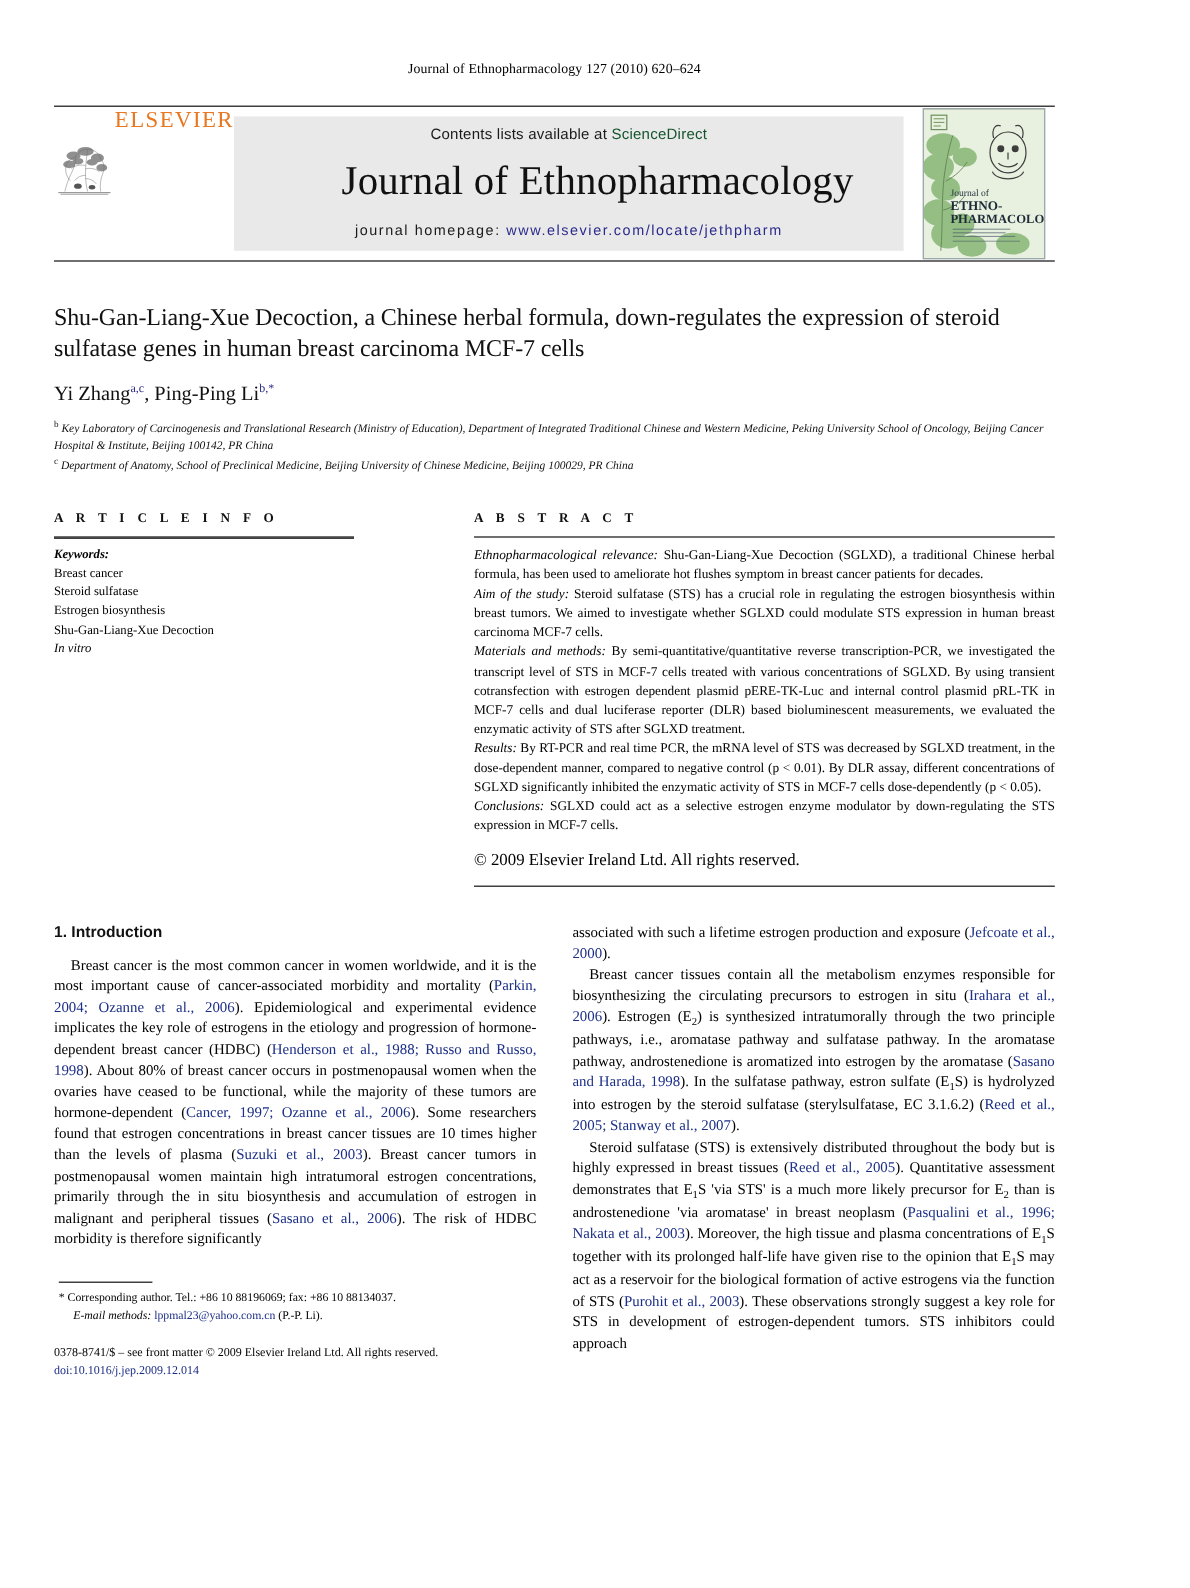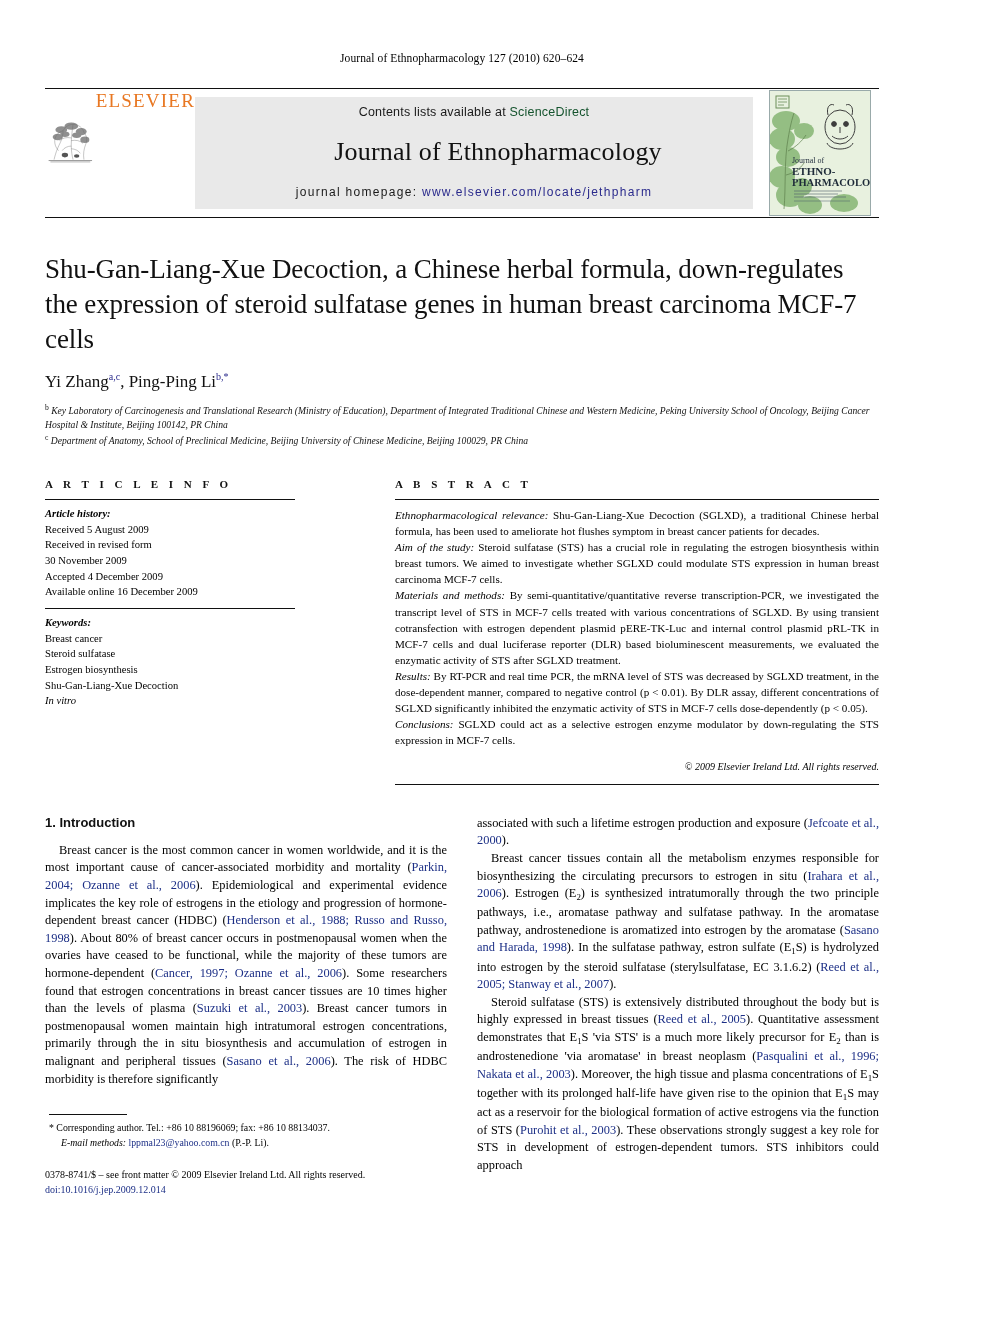--- a/index.html
+++ b/index.html
@@ -59,21 +59,21 @@
   }
   .contents-line{
     font-family:"Liberation Sans", sans-serif;
     font-size:12.5px;
     color:#1a1a1a;
     letter-spacing:.2px;
   }
   .sd-link{color:#14532d;}
   .journal-name{
     font-family:"Liberation Serif", serif;
-    font-size:26px;
+    font-size:34px;
     color:#111;
     letter-spacing:.2px;
     margin-left:48px;
   }
   .homepage-line{
     font-family:"Liberation Sans", sans-serif;
     font-size:12px;
     letter-spacing:1.3px;
     color:#1a1a1a;
   }
@@ -87,21 +87,21 @@
     border:1px solid #9aa;
     background:#a3a3a3;
     position:relative;overflow:hidden;
   }
 
   
   .titleblock{margin:34px 45px 0 45px;}
   h1.article-title{
     font-family:"Liberation Serif", serif;
     font-weight:400;
-    font-size:27px;
+    font-size:20px;
     line-height:1.3;
     margin:0;
     color:#111;
     letter-spacing:-.1px;
   }
   .authors{
     margin-top:14px;
     font-size:17px;
     font-family:"Liberation Serif", serif;
     color:#111;
@@ -138,24 +138,23 @@
   .info-group .lab{font-style:italic;font-weight:700;}
   .abs-body{
     padding-top:7px;
     font-size:11.1px;
     line-height:1.45;
     text-align:justify;
   }
   .abs-body p{margin:0;}
   .abs-body .lead{font-style:italic;}
   .copyright{
-    text-align:right;
+    text-align:left;
     margin-top:12px;
-    font-size:10px;
-    font-style:italic;
+    font-size:14px;
   }
   .abs-close{border-top:1.4px solid #111;margin-top:9px;}
 
   
   .body-cols{
     margin:30px 45px 0 45px;
     display:flex;
     gap:30px;
   }
   .bcol{flex:1 1 0;min-width:0;}
@@ -298,28 +297,20 @@
       <div class="affil"><sup>b</sup> <span>Key Laboratory of Carcinogenesis and Translational Research (Ministry of Education), Department of Integrated Traditional Chinese and Western Medicine, Peking University School of Oncology, Beijing Cancer Hospital &amp; Institute, Beijing 100142, PR China</span></div>
       <div class="affil"><sup>c</sup> <span>Department of Anatomy, School of Preclinical Medicine, Beijing University of Chinese Medicine, Beijing 100029, PR China</span></div>
     </div>
   </div>
 
   <div class="infoabs">
 
     <div class="col-info">
       <div class="sec-head">A R T I C L E   I N F O</div>
       <div class="rule"></div>
-      <div class="info-group">
-        <div class="lab">Article history:</div>
-        <div>Received 5 August 2009</div>
-        <div>Received in revised form</div>
-        <div>30 November 2009</div>
-        <div>Accepted 4 December 2009</div>
-        <div>Available online 16 December 2009</div>
-      </div>
       <div class="rule-thin"></div>
       <div class="info-group">
         <div class="lab">Keywords:</div>
         <div>Breast cancer</div>
         <div>Steroid sulfatase</div>
         <div>Estrogen biosynthesis</div>
         <div>Shu-Gan-Liang-Xue Decoction</div>
         <div style="font-style:italic">In vitro</div>
       </div>
     </div>

